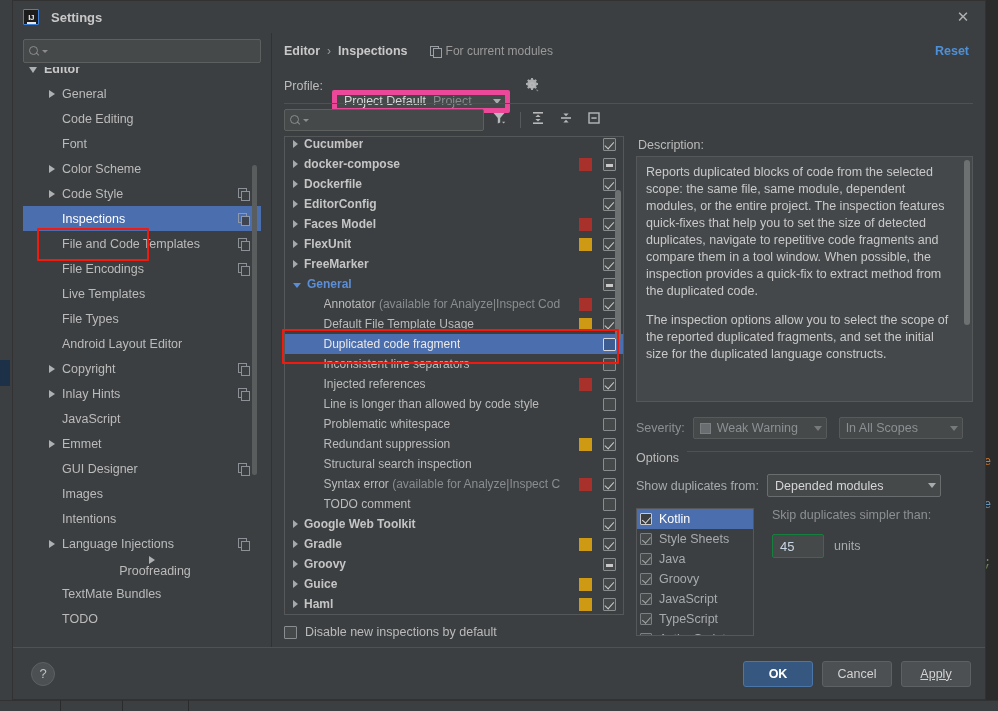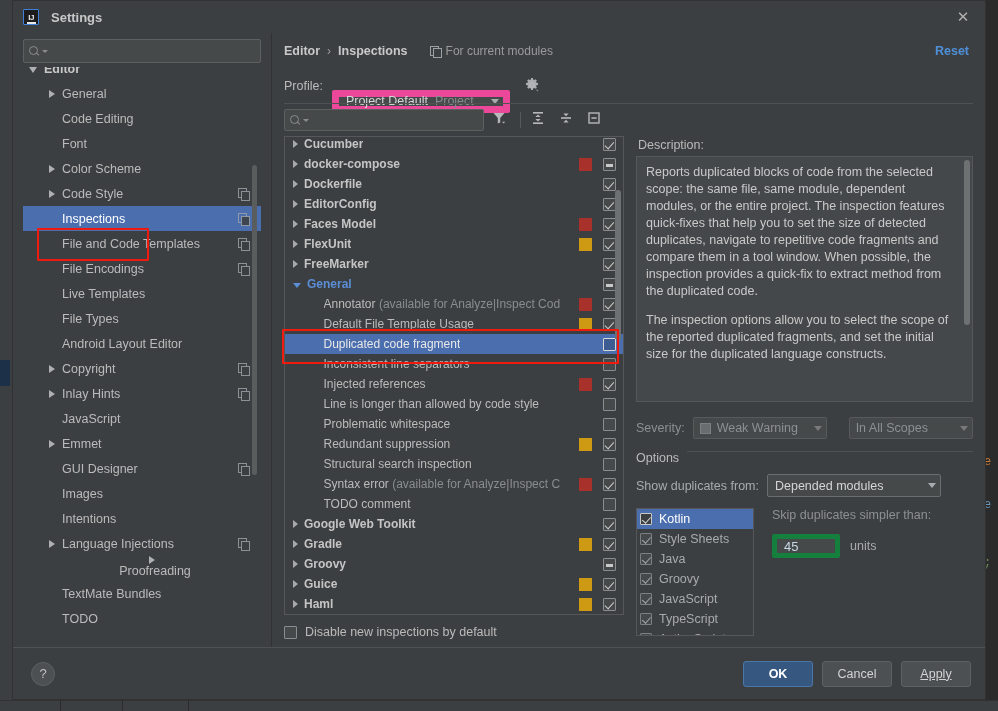--- a/index.html
+++ b/index.html
@@ -197,21 +197,21 @@
   #for-proj-text { font-size: 12px; }
   #reset-link { margin-left: auto; color: #4e90d8; font-size: 12.5px; font-weight: bold; cursor: pointer; }
 
   #profile-row {
     height: 34px; flex: 0 0 34px;
     display: flex; align-items: center; padding: 0 12px;
   }
   #profile-label { font-size: 12.5px; color: #bbbbbb; margin-right: 9px; }
   #profile-combo {
     width: 178px; height: 23px;
-    background: #45494a; border: 7px solid #ec4899; border-radius: 2px;
+    background: #45494a; border: 5px solid #ec4899; border-radius: 2px;
     display: flex; align-items: center; padding: 0 4px 0 7px;
     cursor: pointer;
     margin-top: 30px;
   }
   #profile-value { font-size: 12.5px; color: #d6d6d6; }
   #profile-sub { font-size: 12.5px; color: #888b8d; margin-left: 7px; }
   .combo-caret {
     margin-left: auto; width: 0; height: 0;
     border-left: 4.5px solid transparent; border-right: 4.5px solid transparent;
     border-top: 5px solid #a9acae;
@@ -325,21 +325,21 @@
   #severity-row {
     height: 34px; flex: 0 0 34px; display: flex; align-items: center; margin-top: 9px;
   }
   #sev-label { font-size: 12.5px; color: #8d9092; margin-right: 8px; }
   .dis-combo {
     height: 22px; background: #45494a; border: 1px solid #57595b; border-radius: 2px;
     display: flex; align-items: center; padding: 0 4px 0 6px; color: #8d9092;
     font-size: 12.5px;
   }
   #sev-combo { width: 134px; }
-  #scope-combo { width: 124px; margin-left: 22px; }
+  #scope-combo { width: 124px; margin-left: 12px; }
   .sev-chip {
     width: 11px; height: 11px; background: #6a6d6f; border: 1px solid #7c7f81;
     margin-right: 6px;
   }
   .dis-caret {
     margin-left: auto; width: 0; height: 0;
     border-left: 4.5px solid transparent; border-right: 4.5px solid transparent;
     border-top: 5px solid #77797b;
   }
   #options-head {
@@ -377,22 +377,22 @@
     transform: rotate(42deg);
   }
   .lang-row.sel .lang-cb { background: #3c3f41; border-color: #c9c9c9; }
   .lang-row.sel .lang-cb::after { border-color: #e0e0e0; }
   .lang-label { font-size: 12.5px; color: #a8abad; }
   .lang-row.sel .lang-label { color: #ffffff; }
   #skip-area { padding-left: 18px; }
   #skip-label { font-size: 12.5px; color: #8d9092; margin-bottom: 12px; }
   #skip-input-row { display: flex; align-items: center; }
   #units-input {
-    width: 68px; height: 24px; background: #45494a;
-    border: 5px solid #15803d; border-radius: 2px;
+    width: 52px; height: 24px; background: #45494a;
+    border: 1px solid #15803d; border-radius: 2px;
     color: #c9d6e4; font-size: 13px; padding-left: 7px; outline: 0;
     font-family: "Liberation Sans", sans-serif;
   }
   #units-text { margin-left: 10px; font-size: 12.5px; color: #a8abad; }
 
   
   #disable-row {
     height: 30px; flex: 0 0 30px; display: flex; align-items: center;
     padding: 0 12px; margin-top: 2px;
   }

